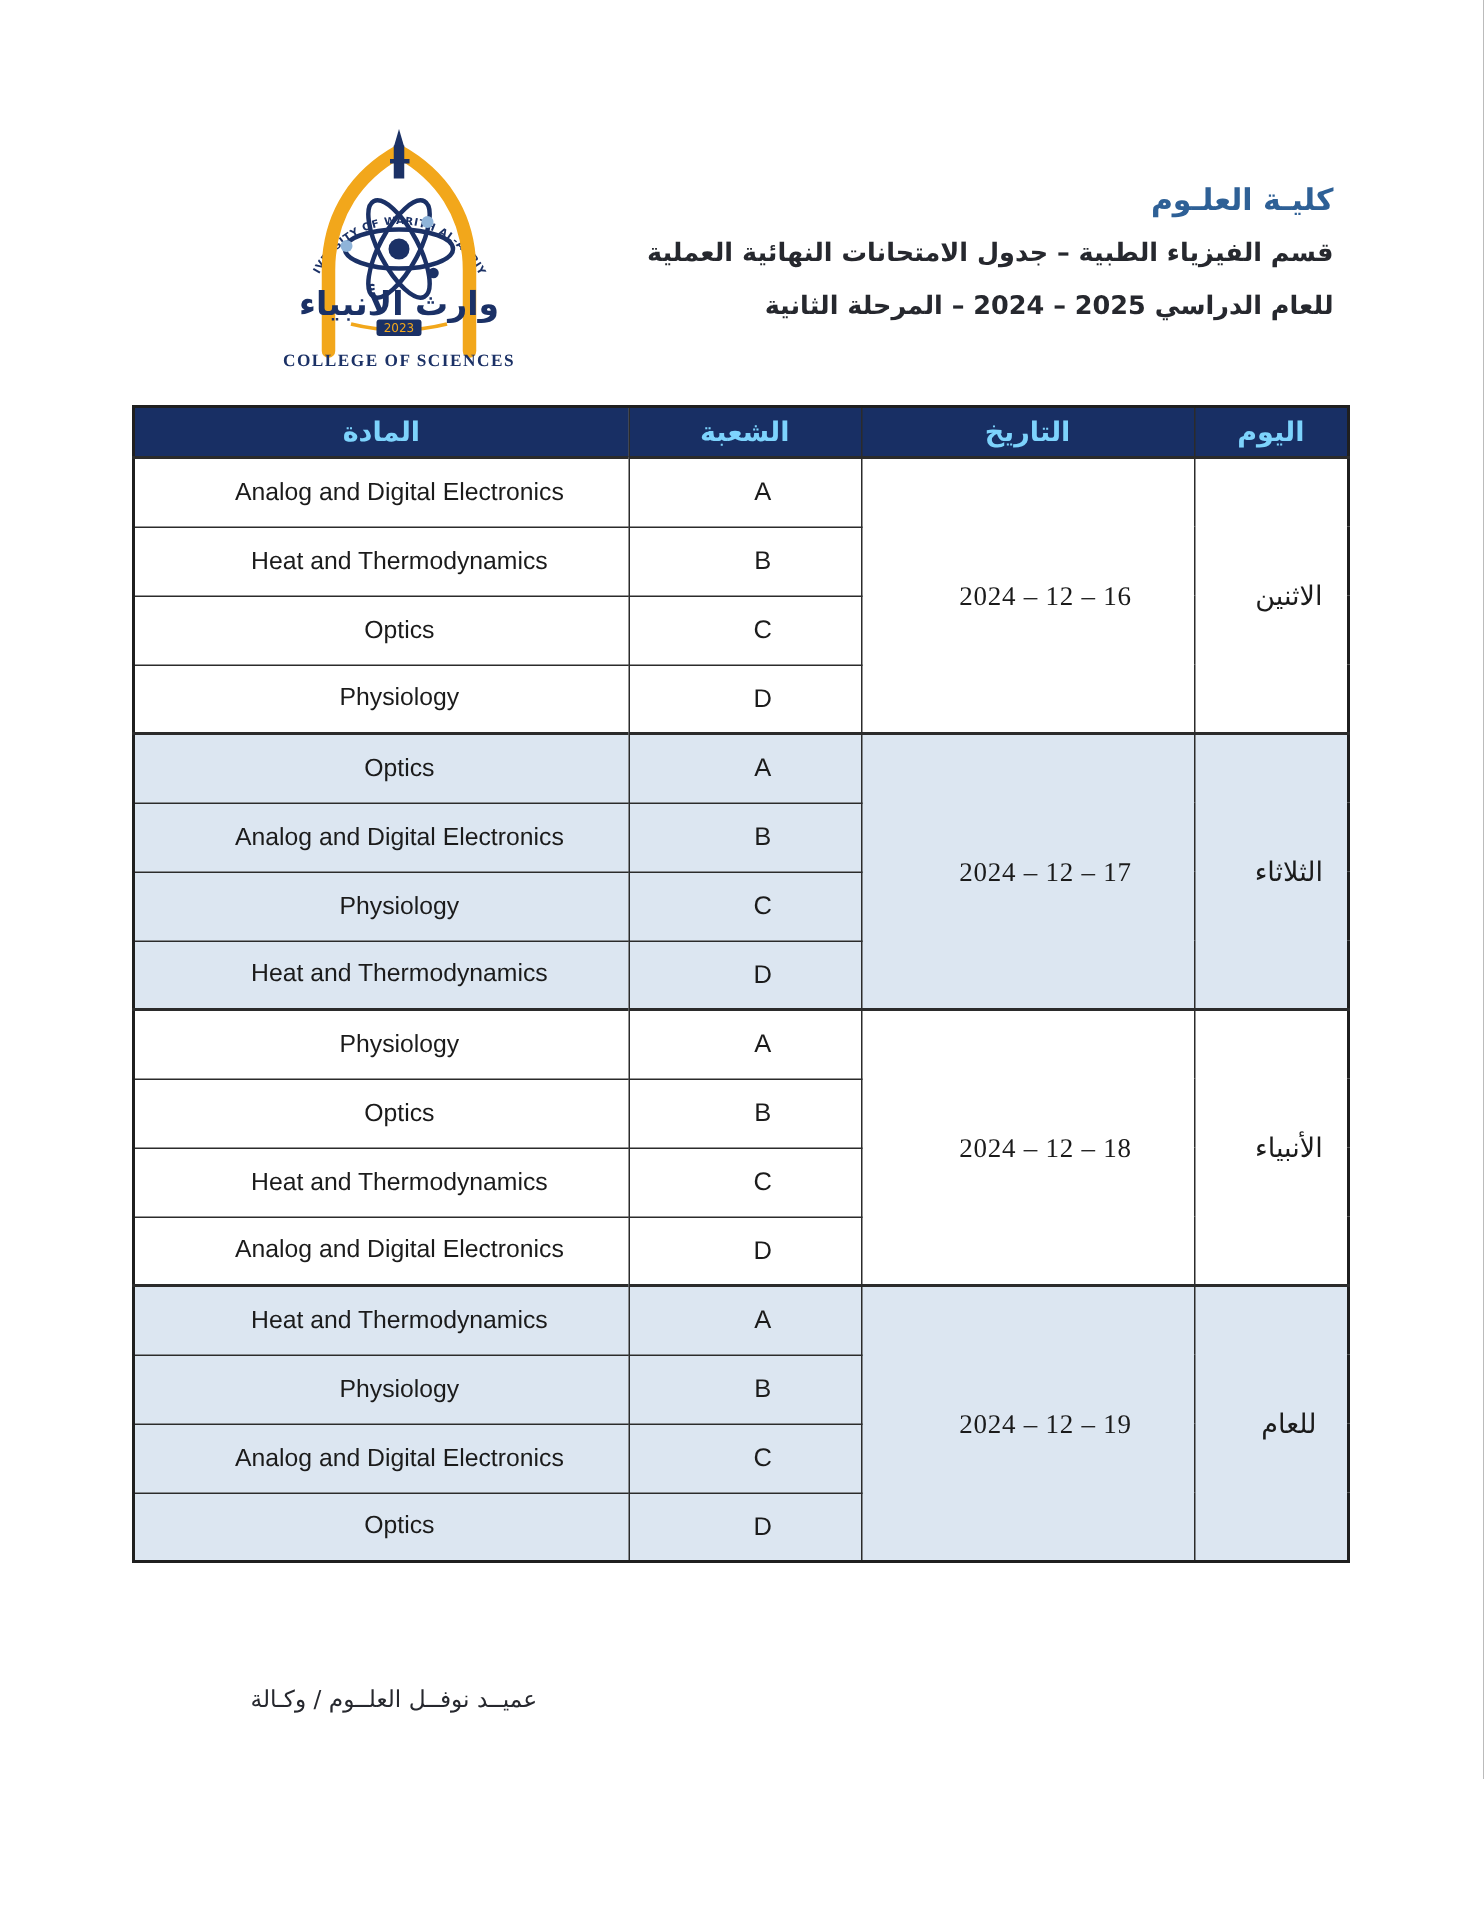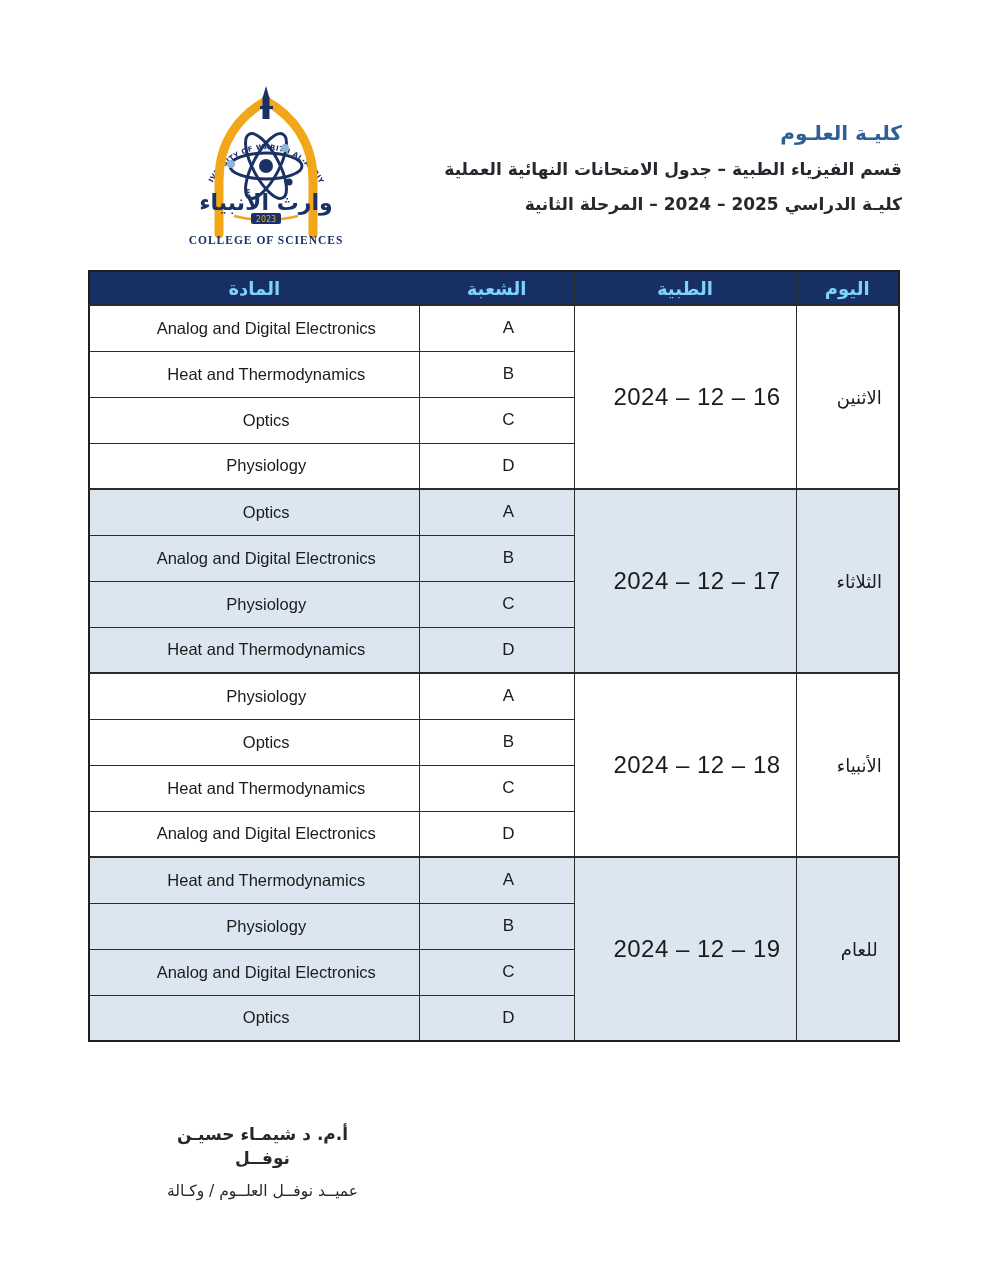--- a/index.html
+++ b/index.html
@@ -9,21 +9,21 @@
   *{margin:0;padding:0;box-sizing:border-box;}
   html,body{background:#888;}
   .page{
     position:relative; width:989px; height:1280px; background:#ffffff;
     margin:0 auto; overflow:hidden;
     font-family:"DejaVu Sans", sans-serif;
   }
   
   .logo-wrap{position:absolute; left:183px; top:86px; width:166px; height:166px;}
   .hdr{
-    position:absolute; top:120px; right:87px; direction:rtl; text-align:right;
+    position:absolute; top:120px; right:100px; direction:rtl; text-align:right;
     color:var(--text-dark);
     margin-left:34px;
   }
   .hdr .title{
     color:var(--title-blue); font-size:20px; font-weight:700; line-height:26px;
     margin-bottom:11px;
   }
   .hdr .line{font-size:17px; font-weight:700; line-height:24px; margin-bottom:11px;}
   .hdr .nums{direction:ltr; unicode-bidi:isolate;text-align:right;}
   
@@ -37,22 +37,22 @@
     height:34px; border:1px solid var(--border); text-align:center;
   }
   .sched td{
     height:46px; border:1px solid var(--border); text-align:center;
     vertical-align:middle; color:#1B1B1B; background:#fff;padding-left:24px;
   }
   .sched tr.gstart td{border-top-width:2px;}
   .sched .col-day{width:103px;} .sched .col-date{width:222px;}
   .sched .col-sec{width:155px;} .sched .col-sub{width:330px;}
   .sched td.day{font-size:18px;}
-  .sched td.date{font-size:24px; direction:ltr; letter-spacing:.5px;
-    font-family:Liberation Sans, sans-serif;}
+  .sched td.date{font-size:18px; direction:ltr; letter-spacing:.5px;
+    font-family:Liberation Serif, serif;}
   .sched td.sec{font-size:17px; font-family:"Liberation Sans","DejaVu Sans",sans-serif;}
   .sched td.sub{font-size:16.5px; direction:ltr;
     font-family:"Liberation Sans","DejaVu Sans",sans-serif;}
   .sched tr.striped td{background:var(--stripe);}
   
   .sig{
     position:absolute; left:155px; top:1122px; width:215px; text-align:center;
     direction:rtl; color:var(--text-dark);
   }
   .sig .name{font-size:17px; font-weight:700; line-height:24px; margin-bottom:10px;}
@@ -101,37 +101,37 @@
       </g>
 
       <text x="80" y="158" text-anchor="middle" class="serif" font-size="11.5" font-weight="bold" letter-spacing="1" fill="#1B3166">COLLEGE OF SCIENCES</text>
     </svg>
   </div>
 
   <div class="hdr">
     <div class="title">كليـة العلـوم</div>
     <div class="line">قسم الفيزياء الطبية – جدول الامتحانات النهائية العملية</div>
     <div class="line">
-      <span>كليـة الدراسي</span>
+      <span>للعام الدراسي</span>
       <span class="nums">2024 – 2025</span>
       <span>– المرحلة الثانية</span>
     </div>
   </div>
 
   <table class="sched">
     <colgroup>
       <col class="col-day">
         <col class="col-date">
         <col class="col-sec">
         <col class="col-sub">
     </colgroup>
     <thead>
       <tr>
         <th>اليوم</th>
-        <th>الطبية</th>
+        <th>التاريخ</th>
         <th>الشعبة</th>
         <th>المادة</th>
       </tr>
     </thead>
     <tbody>
 
       <tr class="gstart">
         <td class="day" rowspan="4">الاثنين</td>
         <td class="date" rowspan="4">2024 – 12 – 16</td>
         <td class="sec">A</td>
@@ -203,17 +203,16 @@
         <td class="sub">Analog and Digital Electronics</td>
       </tr>
       <tr class="striped">
         <td class="sec">D</td>
         <td class="sub">Optics</td>
       </tr>
     </tbody>
   </table>
 
   <div class="sig">
-    <div class="name">أ.م. د شيمـاء حسيـن نوفــل</div>
     <div class="role">عميــد نوفــل العلــوم / وكـالة</div>
   </div>
 
 </div>
 
 </body></html>

